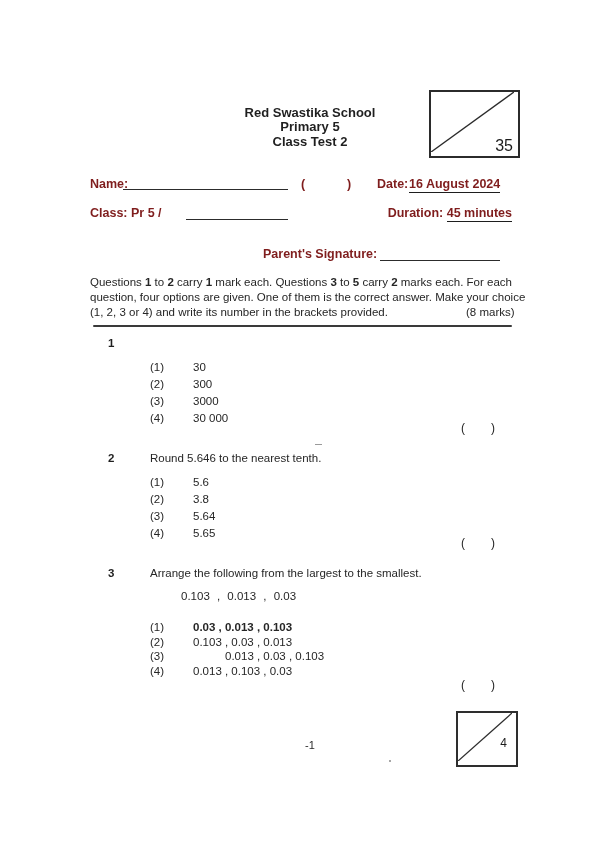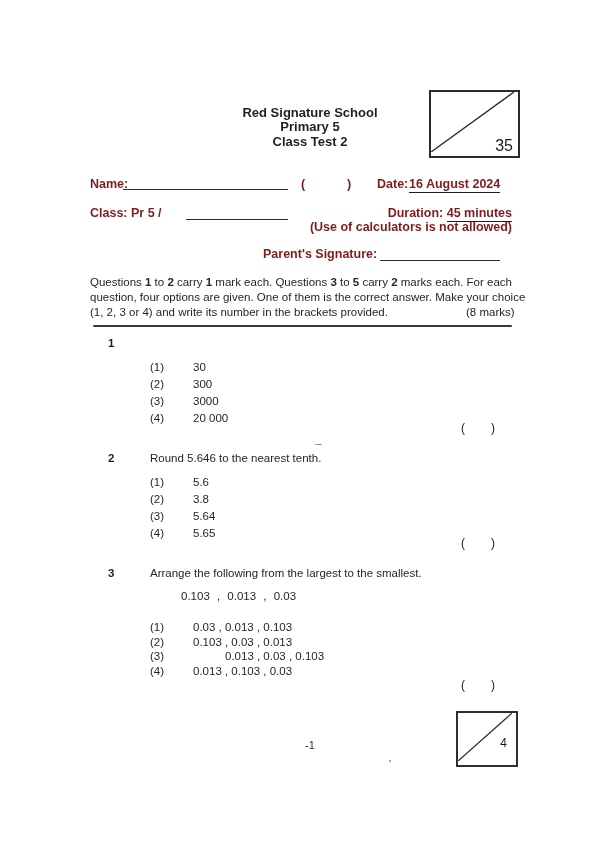--- a/index.html
+++ b/index.html
@@ -72,21 +72,21 @@
   .page-num { position: absolute; left: 305px; top: 739px; font-size: 11px; color: #2a2a2a; }
   .artifact-dash { position: absolute; left: 315px; top: 444px; width: 7px; height: 1px; background: #9a9a9a; }
   .artifact-dot { position: absolute; left: 389px; top: 760px; width: 2px; height: 2px; background: #8a8a8a; border-radius: 50%; }
 </style>
 </head>
 <body>
 
 <div class="page">
 
   <div class="hdr">
-    <div>Red Signature School</div>
+    <div>Red Swastika School</div>
     <div>Primary 5</div>
     <div>Class Test 2</div>
   </div>
 
   <div class="score-box">
     <svg width="83" height="60" viewBox="0 0 83 60">
       <line x1="0" y1="60" x2="83" y2="0" stroke="#2b2b2b" stroke-width="1.4"></line>
     </svg>
     <span class="score-total">35</span>
   </div>
@@ -94,41 +94,40 @@
   <span class="abs lbl" style="left:90px; top:177px;">Name:</span>
   <span class="blank-line" style="left:123px; top:189px; width:165px;"></span>
   <span class="abs lbl" style="left:301px; top:177px;">(</span>
   <span class="abs lbl" style="left:347px; top:177px;">)</span>
   <span class="abs lbl" style="left:377px; top:177px;">Date:</span>
   <span class="abs lbl uline" style="left:409px; top:177px;">16 August 2024</span>
 
   <span class="abs lbl" style="left:90px; top:206px;">Class: Pr 5 /</span>
   <span class="blank-line" style="left:186px; top:219px; width:102px;"></span>
   <span class="abs lbl" style="left:312px; top:206px; width:200px; text-align:right;"><span>Duration:</span>&nbsp;<span class="uline">45 minutes</span></span>
-  <span class="abs lbl" style="left:292px; top:219.5px; width:220px; text-align:right;">(Use of calculators is not allowed)</span>
 
   <span class="abs lbl" style="left:263px; top:247px;">Parent's Signature:</span>
   <span class="blank-line" style="left:380px; top:260px; width:120px;"></span>
 
   <div class="instr" style="top:276px;"><span>Questions </span><span style="font-weight: 700;">1</span><span> to </span><span style="font-weight: 700;">2</span><span> carry </span><span style="font-weight: 700;">1</span><span> mark each. Questions </span><span style="font-weight: 700;">3</span><span> to </span><span style="font-weight: 700;">5</span><span> carry </span><span style="font-weight: 700;">2</span><span> marks each. For each</span></div>
   <div class="instr" style="top:291px;">question, four options are given. One of them is the correct answer. Make your choice</div>
   <div class="instr" style="top:306px;">(1, 2, 3 or 4) and write its number in the brackets provided.</div>
   <span class="abs body-txt" style="left:466px; top:306px;">(8 marks)</span>
 
   <div class="rule"></div>
 
   <span class="qnum" style="top:337px;">1</span>
   <span class="opt-label" style="top:361px;">(1)</span>
   <span class="opt-value" style="top:361px;">30</span>
   <span class="opt-label" style="top:378px;">(2)</span>
   <span class="opt-value" style="top:378px;">300</span>
   <span class="opt-label" style="top:395px;">(3)</span>
   <span class="opt-value" style="top:395px;">3000</span>
   <span class="opt-label" style="top:412px;">(4)</span>
-  <span class="opt-value" style="top:412px;">20 000</span>
+  <span class="opt-value" style="top:412px;">30 000</span>
   <span class="bracket-pair" style="top:421px;">
       <span>(</span>
       <span>)</span>
     </span>
 
   <span class="artifact-dash"></span>
   <span class="qnum" style="top:452px;">2</span>
   <span class="qtext" style="top:452px;">Round 5.646 to the nearest tenth.</span>
   <span class="opt-label" style="top:476px;">(1)</span>
   <span class="opt-value" style="top:476px;">5.6</span>
@@ -140,21 +139,21 @@
   <span class="opt-value" style="top:527px;">5.65</span>
   <span class="bracket-pair" style="top:536px;">
       <span>(</span>
       <span>)</span>
     </span>
 
   <span class="qnum" style="top:567px;">3</span>
   <span class="qtext" style="top:567px;">Arrange the following from the largest to the smallest.</span>
   <span class="qtext given" style="top:590px; left:181px;">0.103 , 0.013 , 0.03</span>
   <span class="opt-label" style="top:621px;">(1)</span>
-  <span class="opt-value" style="top:621px;">0.03 , 0.013 , 0.103</span>
+  <span class="opt-value" style="top:621px;font-weight:bold;">0.03 , 0.013 , 0.103</span>
   <span class="opt-label" style="top:636px;">(2)</span>
   <span class="opt-value" style="top:636px;">0.103 , 0.03 , 0.013</span>
   <span class="opt-label" style="top:650px;">(3)</span>
   <span class="opt-value" style="top:650px;padding-left:32px;">0.013 , 0.03 , 0.103</span>
   <span class="opt-label" style="top:665px;">(4)</span>
   <span class="opt-value" style="top:665px;">0.013 , 0.103 , 0.03</span>
   <span class="bracket-pair" style="top:678px;">
       <span>(</span>
       <span>)</span>
     </span>

